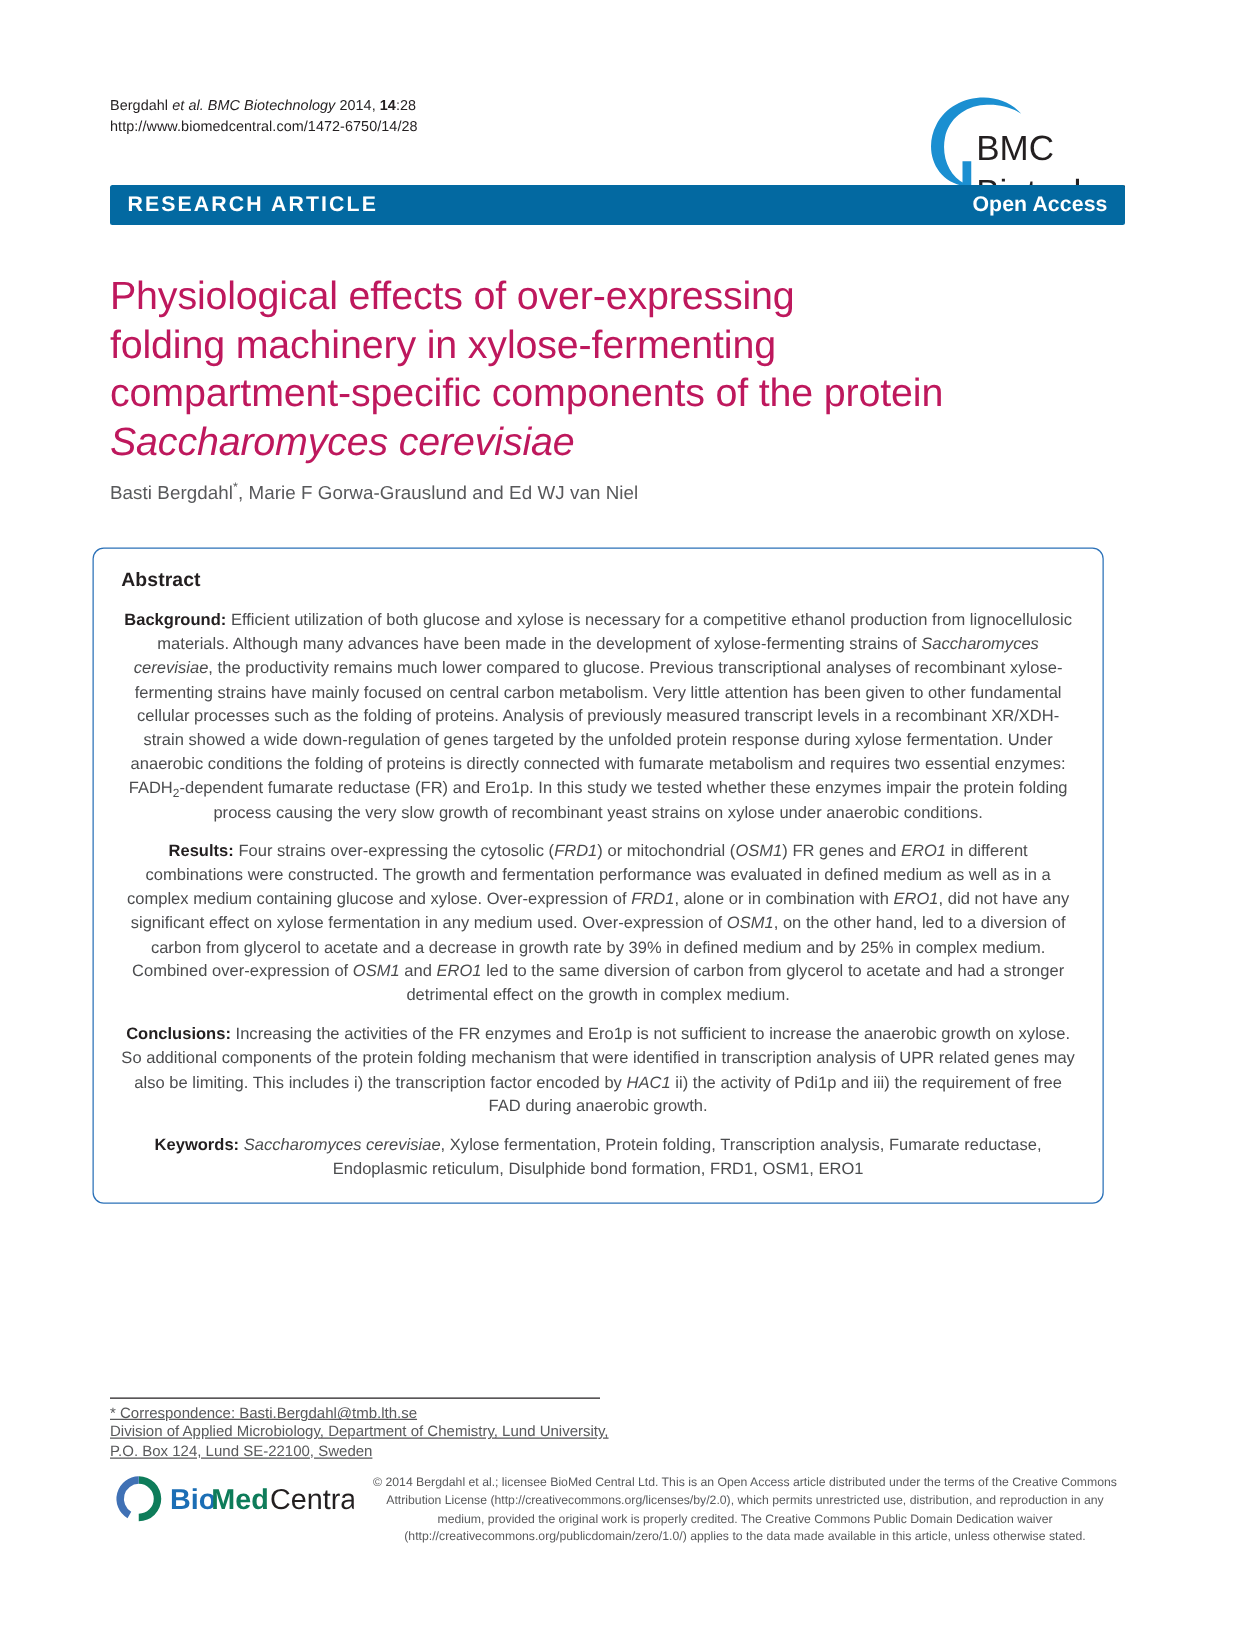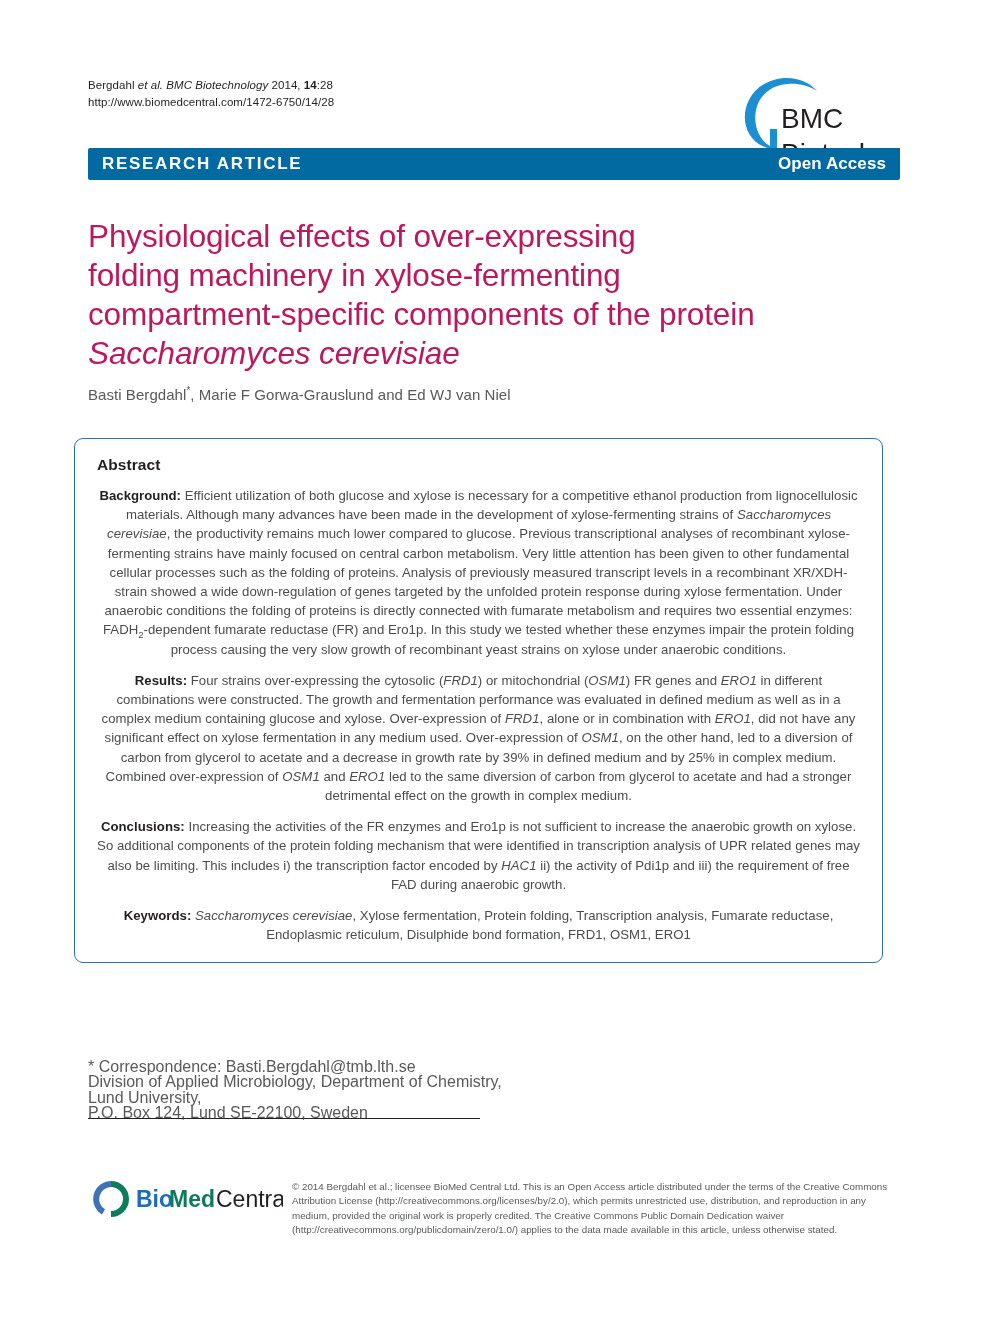--- a/index.html
+++ b/index.html
@@ -156,46 +156,47 @@
     position: absolute;
     left: 88px;
     top: 1118px;
     width: 392px;
     height: 1.4px;
     background: #231f20;
   }
   .correspondence {
     position: absolute;
     left: 88px;
-    top: 1059px;
+    top: 1123px;
     width: 420px;
-    font-size: 16px;
+    font-size: 12px;
     line-height: 15.4px;
     color: #58595b;
+    text-decoration: underline;
   }
 
   
   .bmc-central-logo {
     position: absolute;
     left: 88px;
     top: 1176px;
     width: 195px;
     height: 52px;
   }
   .bmc-central-logo svg { display: block; }
 
   .copyright {
     position: absolute;
     left: 292px;
     top: 1180px;
     width: 608px;
     font-size: 9.8px;
     line-height: 14.4px;
     color: #58595b;
-    text-align: left;
+    text-align: center;
   }
 </style>
 </head>
 <body>
 
 <div class="page">
 
   <div class="header">
 
     <div class="cite-block">

